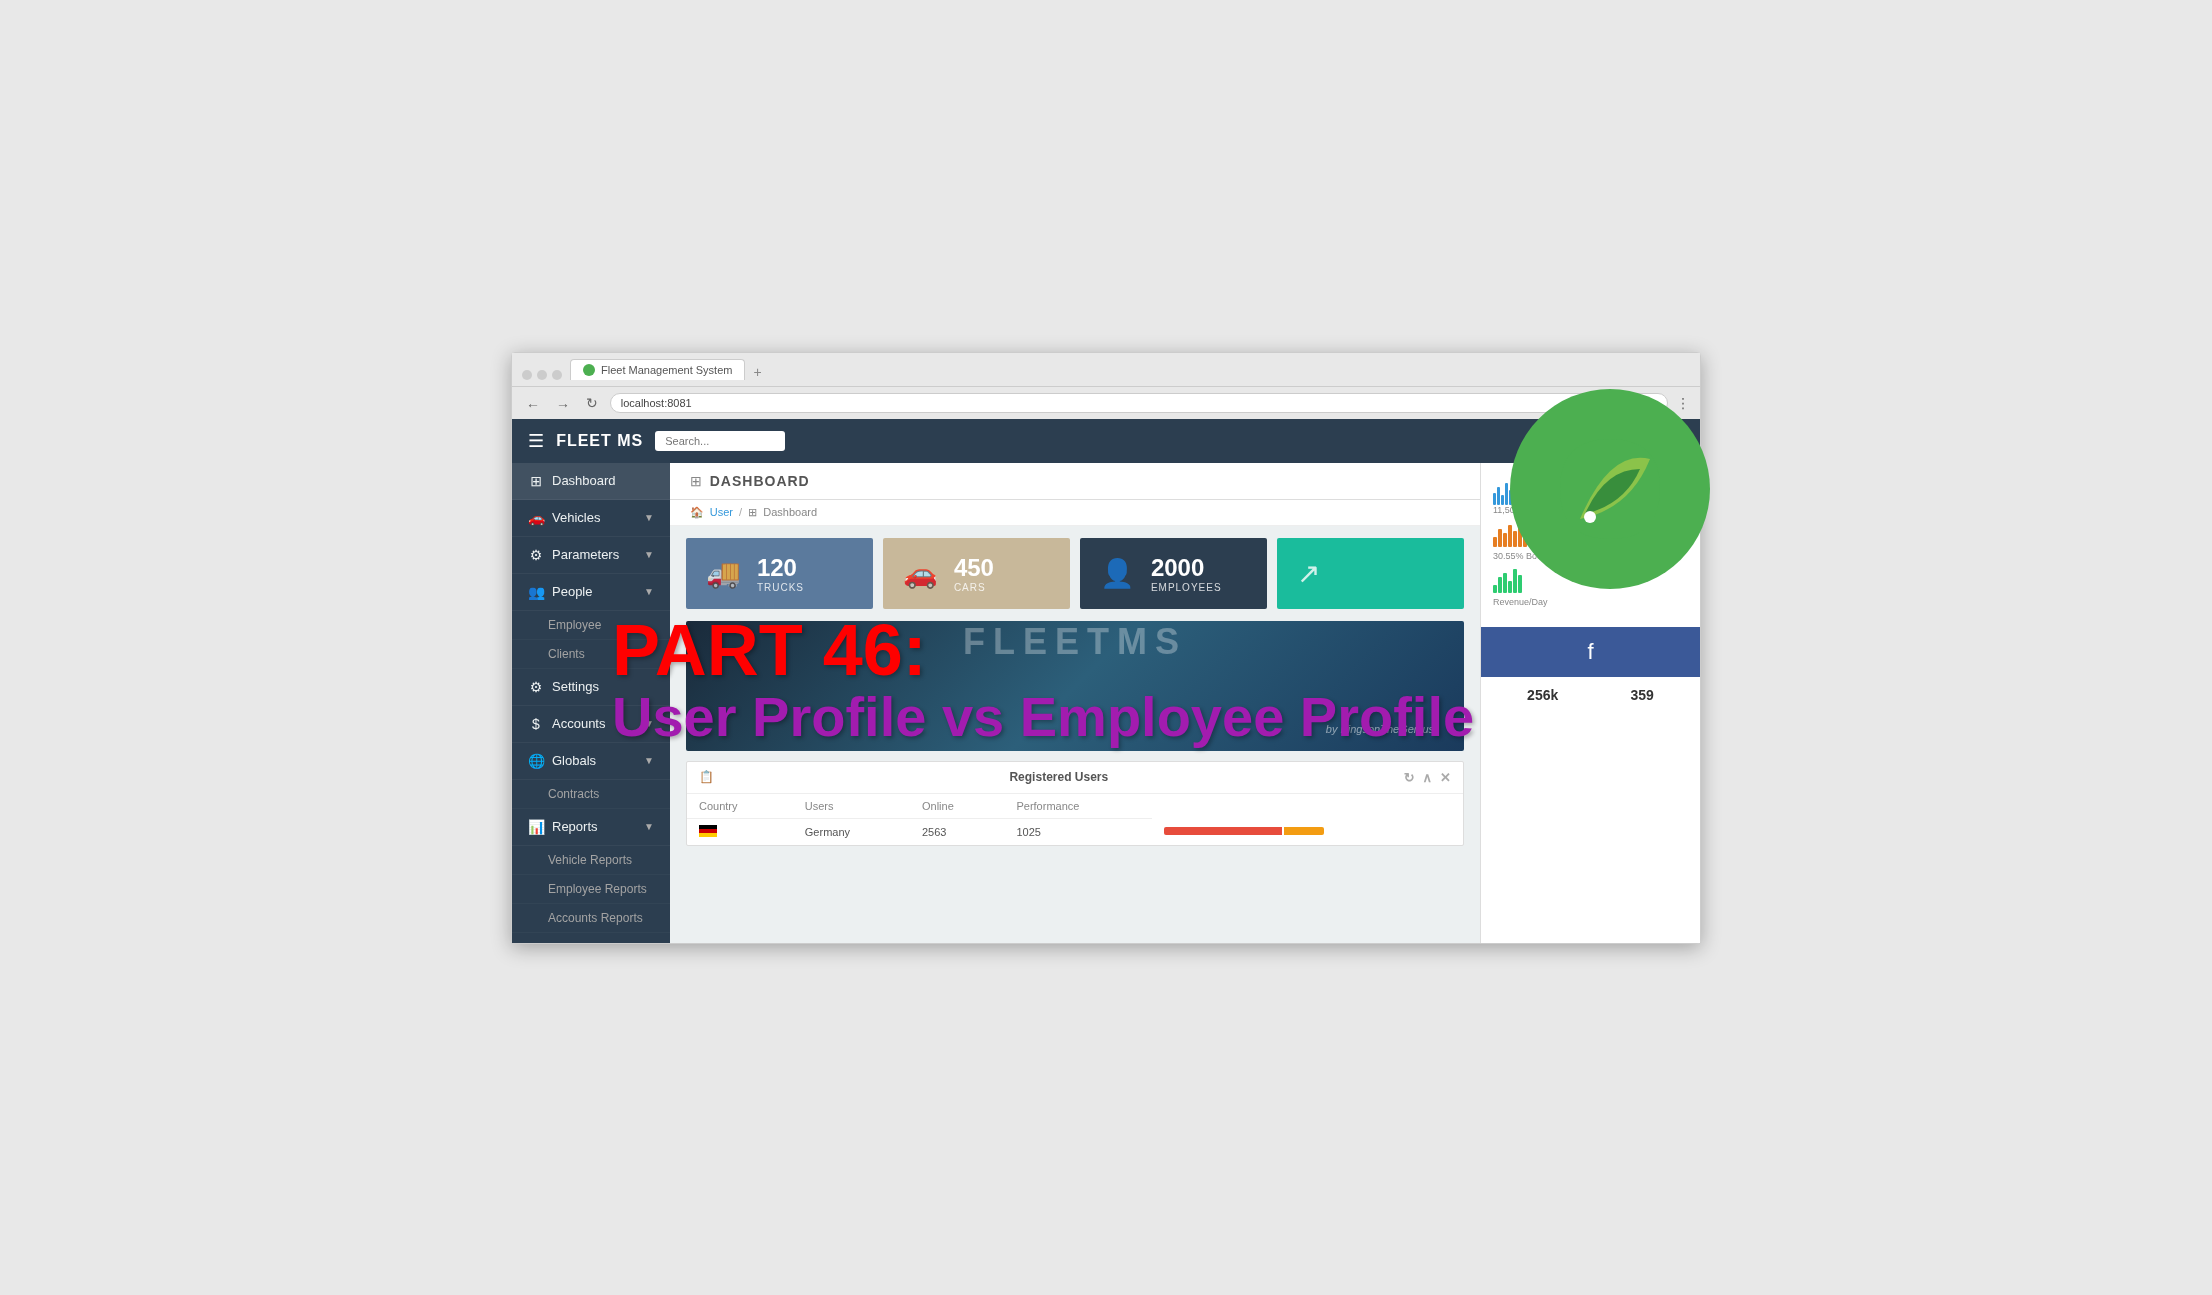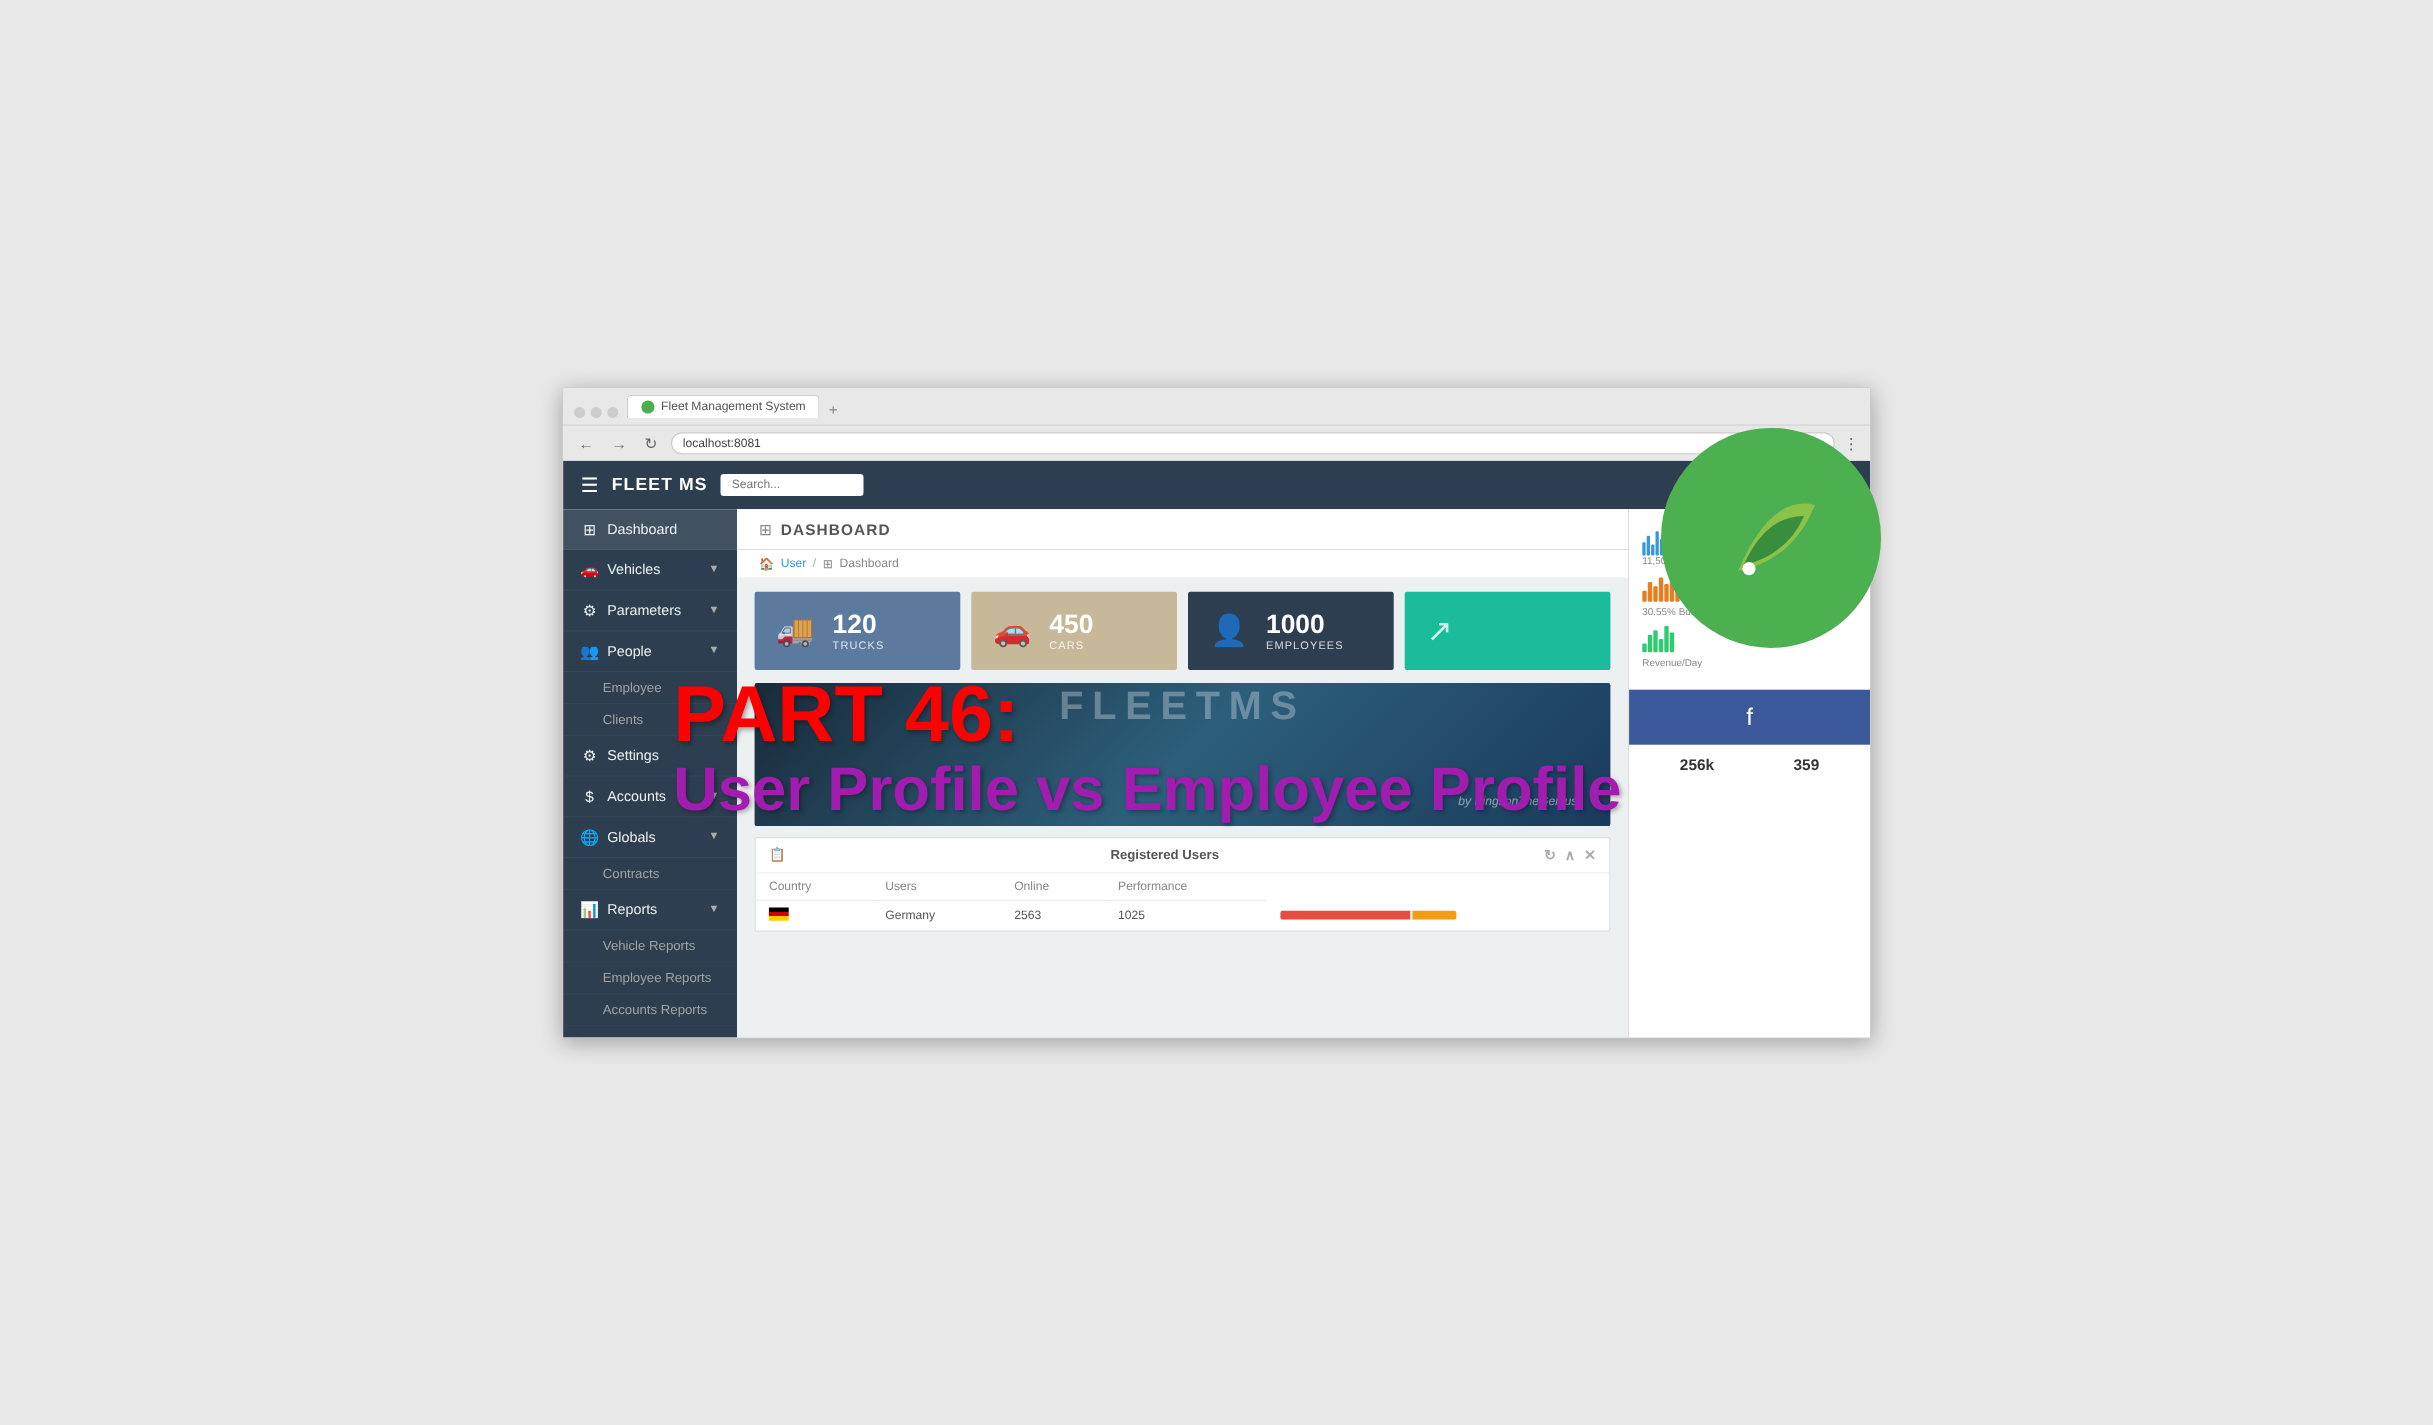--- a/index.html
+++ b/index.html
@@ -476,21 +476,21 @@
           <div class="stat-card stat-card-tan">
             <span class="stat-card-icon">🚗</span>
             <div>
               <div class="stat-card-value">450</div>
               <div class="stat-card-label">CARS</div>
             </div>
           </div>
           <div class="stat-card stat-card-dark">
             <span class="stat-card-icon">👤</span>
             <div>
-              <div class="stat-card-value">1000</div>
+              <div class="stat-card-value">2000</div>
               <div class="stat-card-label">EMPLOYEES</div>
             </div>
           </div>
           <div class="stat-card stat-card-green">
             <span class="stat-card-icon">↗</span>
           </div>
         </div>
 
         <div class="banner">
           <span class="banner-text">FLEETMS</span>

